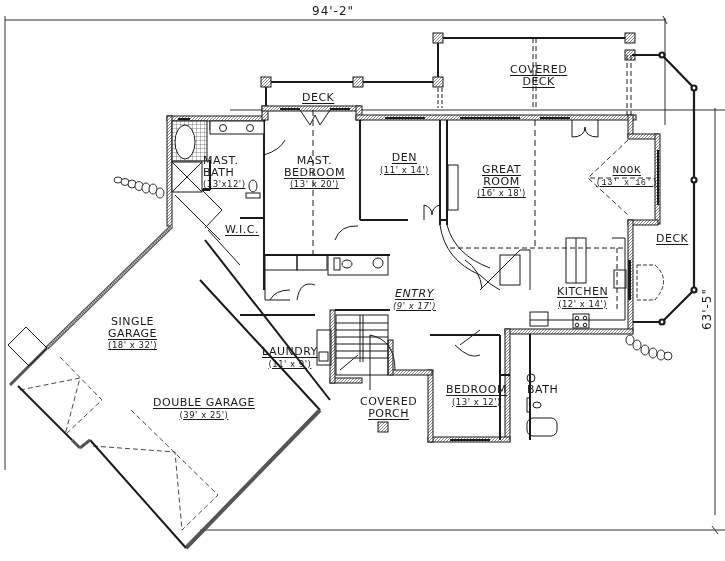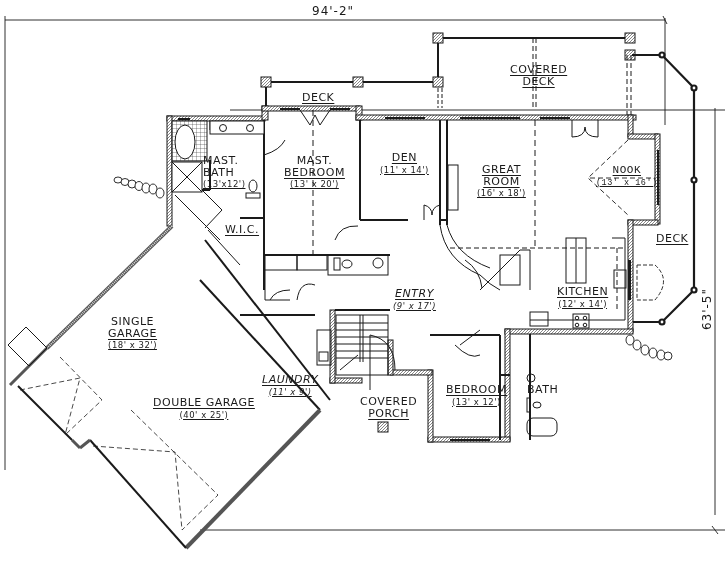--- a/index.html
+++ b/index.html
@@ -344,28 +344,28 @@
   <span class="name">KITCHEN</span>
   <span class="dims">(12' x 14')</span>
 </div>
 
 <div class="lbl" style="left:108px; top:316px;">
   <span class="name" style="text-decoration:none;">SINGLE</span>
   <span class="name">GARAGE</span>
   <span class="dims">(18' x 32')</span>
 </div>
 
-<div class="lbl" style="left:262px; top:374px;font-style:italic;">
+<div class="lbl" style="left:262px; top:346px;">
   <span class="name">LAUNDRY</span>
   <span class="dims">(11' x 9')</span>
 </div>
 
 <div class="lbl" style="left:153px; top:397px;">
   <span class="name">DOUBLE GARAGE</span>
-  <span class="dims">(40' x 25')</span>
+  <span class="dims">(39' x 25')</span>
 </div>
 
 <div class="lbl" style="left:360px; top:396px;">
   <span class="name" style="text-decoration:none;">COVERED</span>
   <span class="name">PORCH</span>
 </div>
 
 <div class="lbl" style="left:446px; top:384px;">
   <span class="name">BEDROOM</span>
   <span class="dims">(13' x 12')</span>

